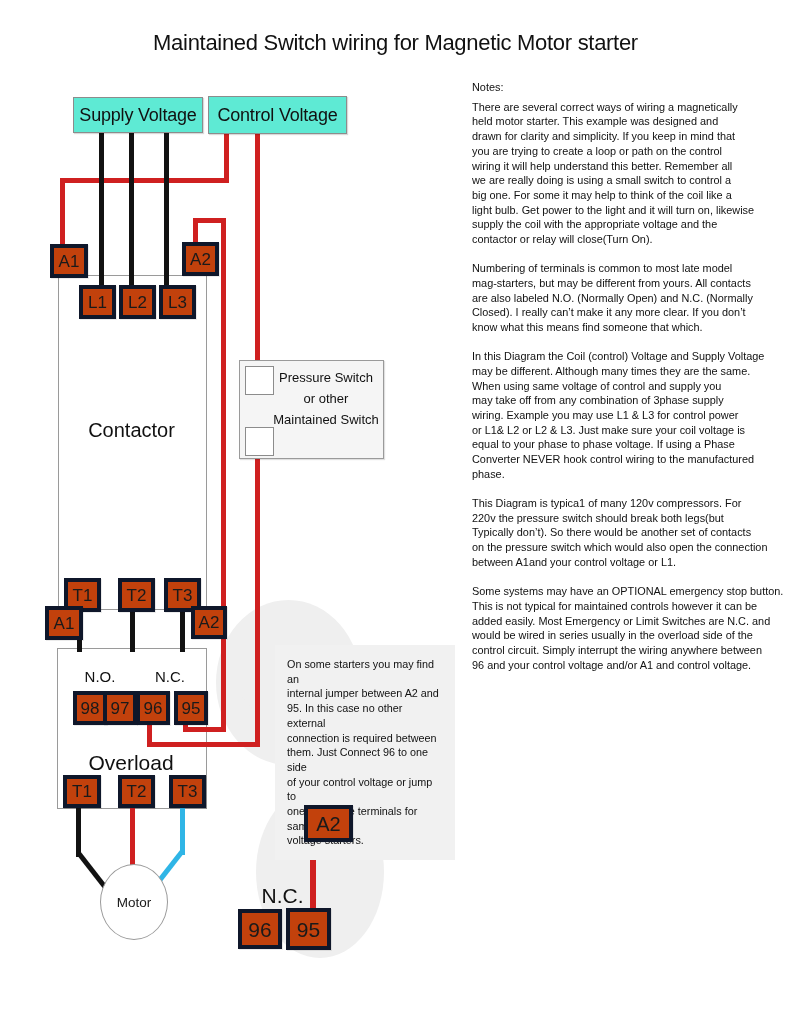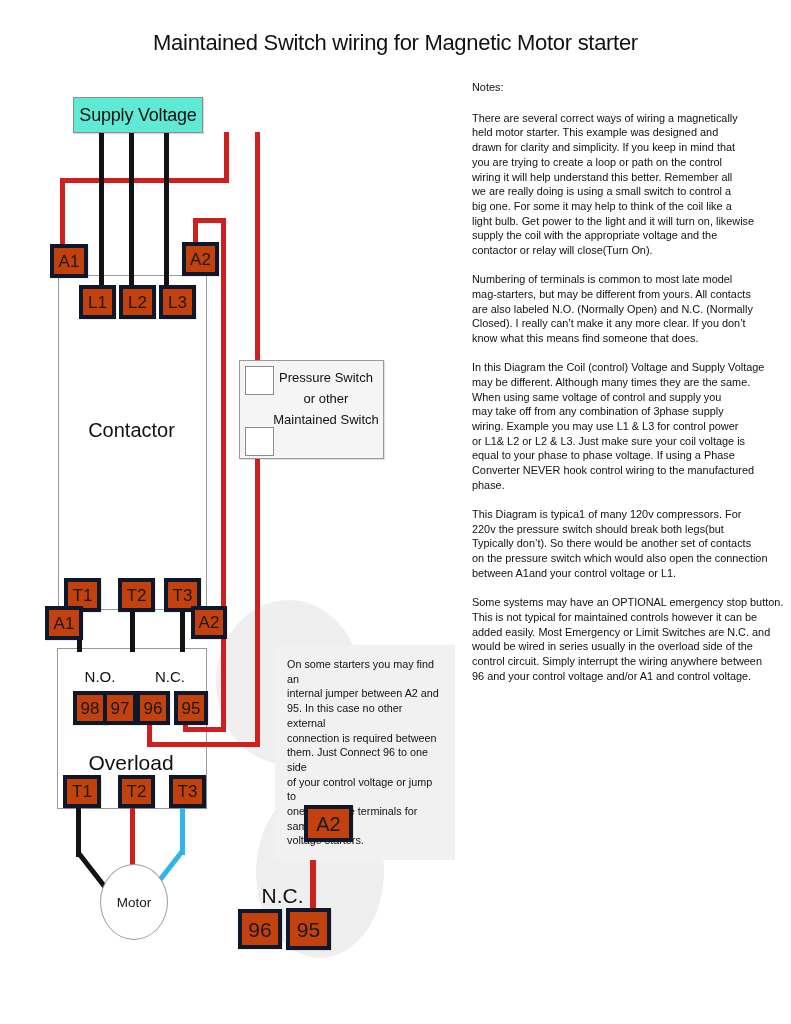--- a/index.html
+++ b/index.html
@@ -100,20 +100,23 @@
   <div class="wire black" style="left:180px; top:602px; width:5px; height:50px;"></div>
   <div class="wire black" style="left:76px; top:799px; width:5px; height:58px;"></div>
   <div class="wire black rot" style="left:76px; top:853px; width:5px; height:44px; transform:rotate(-38deg);"></div>
 
   <div class="wire blue" style="left:180px; top:799px; width:5px; height:56px;"></div>
   <div class="wire blue rot" style="left:180px; top:851px; width:5px; height:42px; transform:rotate(38deg);"></div>
 
   <div class="bigbox" style="left:73px; top:97px; width:128px; height:34px;">
     <span>Supply Voltage</span>
   </div>
+  <div class="bigbox" style="left:208px; top:96px; width:137px; height:36px;">
+    <span>Control Voltage</span>
+  </div>
 
   <div class="term" style="left:50px; top:244px; width:30px; height:26px;">A1</div>
   <div class="term" style="left:182px; top:242px; width:29px; height:26px;">A2</div>
 
   <div class="term" style="left:79px; top:285px; width:29px; height:26px;">L1</div>
   <div class="term" style="left:119px; top:285px; width:29px; height:26px;">L2</div>
   <div class="term" style="left:159px; top:285px; width:29px; height:26px;">L3</div>
 
   <div class="lbl center" style="left:58px; top:415px; width:147px; height:30px; font-size:20px;">Contactor</div>
 
@@ -156,36 +159,36 @@
 of your control voltage </span><span class="uline">or</span><span> jump to
 one of the line terminals for same
 voltage starters.</span></div>
 
   <div class="term" style="left:304px; top:805px; width:41px; height:29px; font-size:20px;">A2</div>
   <div class="lbl center" style="left:255px; top:884px; width:55px; height:24px; font-size:21px;">N.C.</div>
   <div class="term" style="left:238px; top:909px; width:36px; height:32px; font-size:21px;">96</div>
   <div class="term" style="left:286px; top:908px; width:37px; height:34px; font-size:21px;">95</div>
 
   <div id="notes">
-    <p style="margin-bottom:16px;">Notes:</p>
+    <p style="margin-bottom:5px;">Notes:</p>
     <p>There are several correct ways of wiring a magnetically
 held motor starter. This example was designed and
 drawn for clarity and simplicity. If you keep in mind that
 you are trying to create a loop or path on the control
 wiring it will help understand this better. Remember all
 we are really doing is using a small switch to control a
 big one. For some it may help to think of the coil like a
 light bulb. Get power to the light and it will turn on, likewise
 supply the coil with the appropriate voltage and the
 contactor or relay will close(Turn On).</p>
     <p>Numbering of terminals is common to most late model
 mag-starters, but may be different from yours. All contacts
 are also labeled N.O. (Normally Open) and N.C. (Normally
 Closed). I really can’t make it any more clear. If you don’t
-know what this means find someone that does.</p>
+know what this means find someone that which.</p>
     <p>In this Diagram the Coil (control) Voltage and Supply Voltage
 may be different. Although many times they are the same.
 When using same voltage of control and supply you
 may take off from any combination of 3phase supply
 wiring. Example you may use L1 &amp; L3 for control power
 or L1&amp; L2 or L2 &amp; L3. Just make sure your coil voltage is
 equal to your phase to phase voltage. If using a Phase
 Converter NEVER hook control wiring to the manufactured
 phase.</p>
     <p>This Diagram is typica1 of many 120v compressors. For

